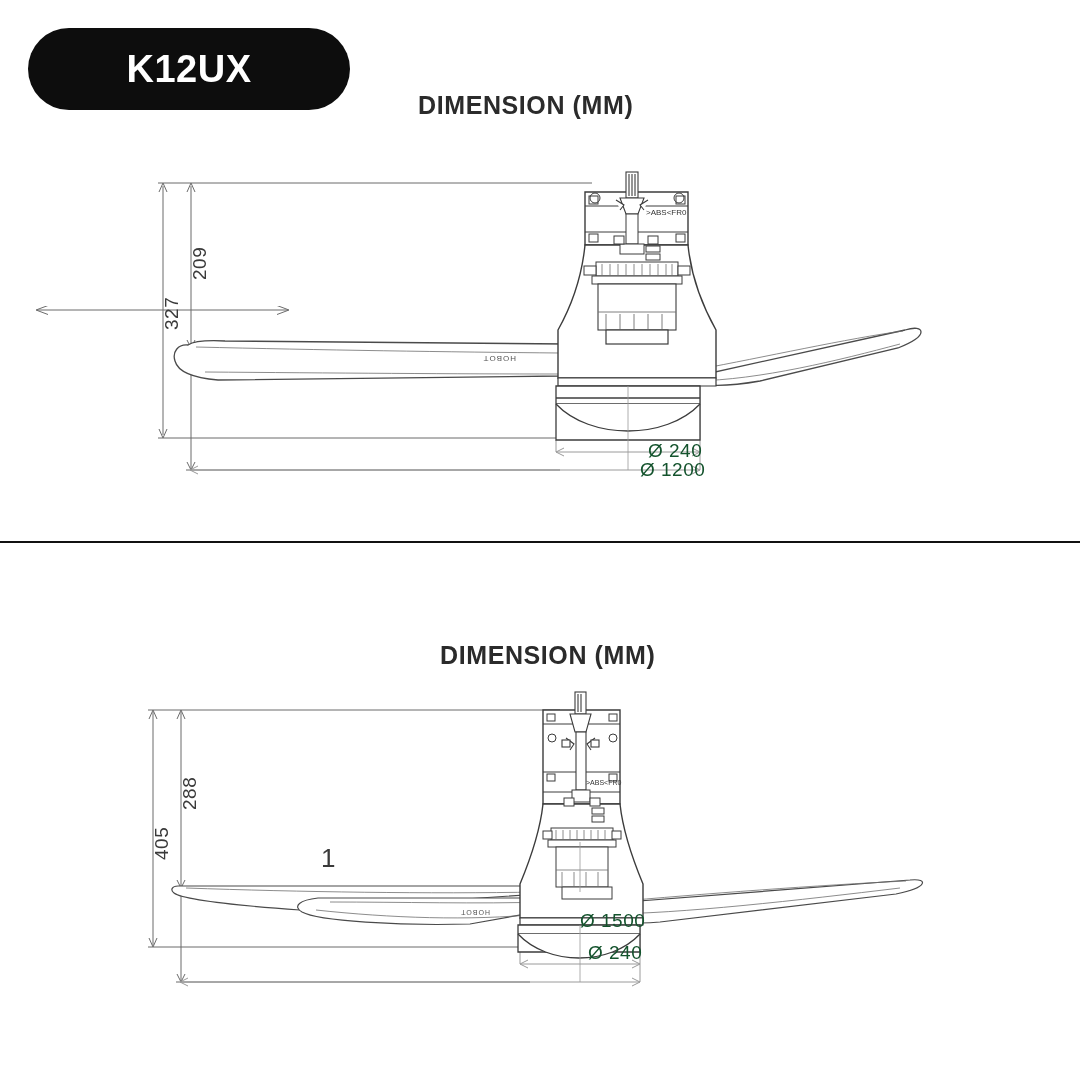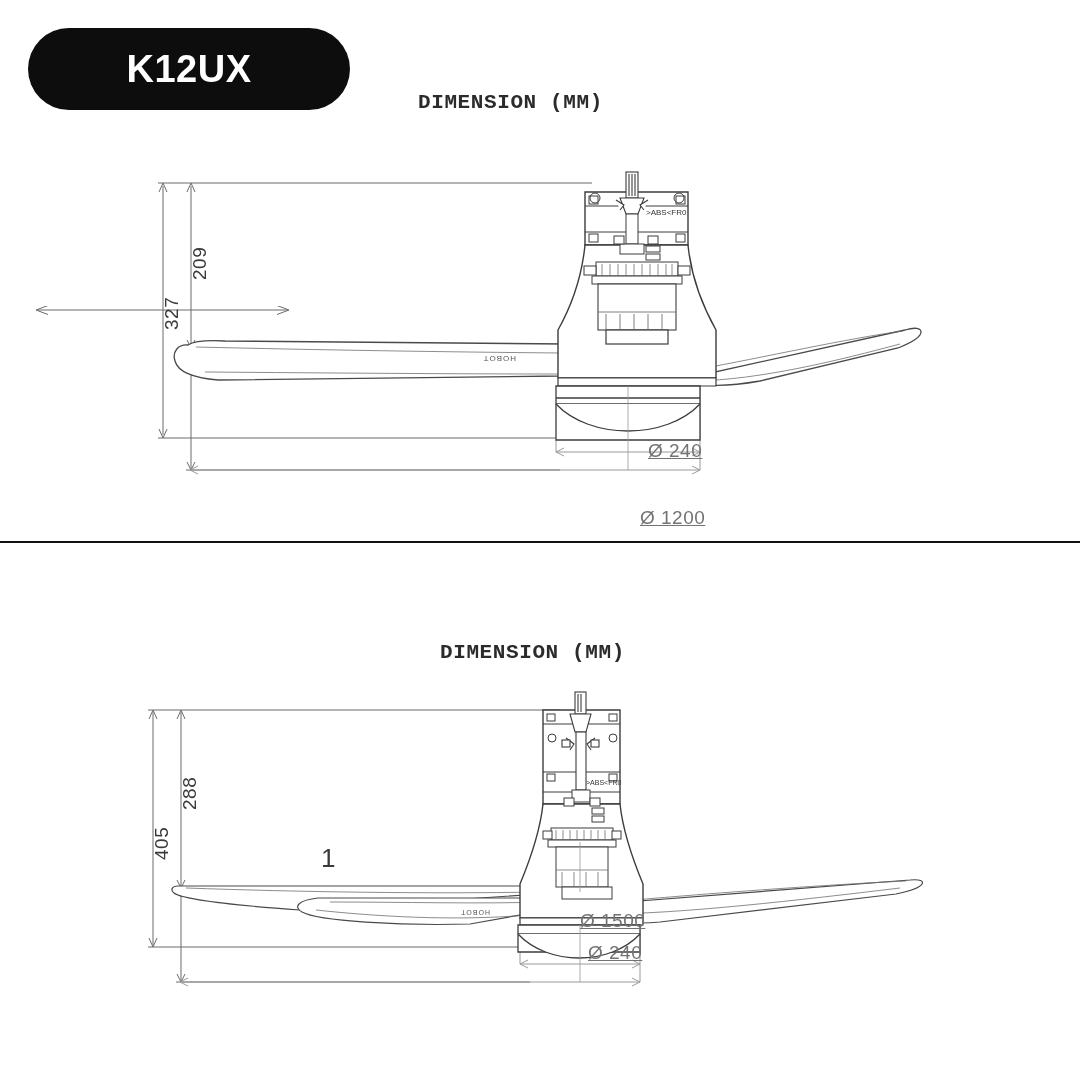--- a/index.html
+++ b/index.html
@@ -23,36 +23,36 @@
     position:absolute;
     background:#0d0d0d;border-radius:46px;
     display:flex;align-items:center;justify-content:center;
     color:#ffffff;font-weight:bold;letter-spacing:.5px;
   }
   #badge-0{left:28px;top:28px;width:322px;height:82px;font-size:38px;}
   #badge-1{left:28px;top:574px;width:322px;height:80px;font-size:38px;}
 
   .dim-title{
     position:absolute;color:#2b2b2b;font-weight:bold;
-    font-size:21px;letter-spacing:.6px;white-space:nowrap;font-family:Liberation Mono, monospace;
+    font-size:25px;letter-spacing:.6px;white-space:nowrap;
   }
   #title-0{left:418px;top:91px;}
   #title-1{left:440px;top:641px;}
 
   .drawing{position:absolute;left:0;top:0;width:1080px;height:542px;}
   .drawing svg{display:block;}
 
   .vlabel{
     position:absolute;color:#3a3a3a;font-size:19px;
     transform:rotate(-90deg);transform-origin:left top;
     white-space:nowrap;letter-spacing:.5px;
   }
   .dlabel{
-    position:absolute;color:#737373;font-size:19px;
-    white-space:nowrap;letter-spacing:.5px;text-decoration:underline;
+    position:absolute;color:#14532d;font-size:19px;
+    white-space:nowrap;letter-spacing:.5px;
   }
   .numlabel{
     position:absolute;color:#3a3a3a;font-size:26px;white-space:nowrap;
   }
 </style>
 </head>
 <body>
 
 <div class="sheet">
 
@@ -233,21 +233,21 @@
         </g>
         <g stroke="#9a9a9a" stroke-width="0.8" fill="none">
           <line x1="628" y1="386" x2="628" y2="470"></line>
         </g>
       </svg>
     </div>
 
     <div class="vlabel" style="left:161px;top:330px;">327</div>
     <div class="vlabel" style="left:189px;top:280px;">209</div>
     <div class="dlabel" style="left:648px;top:440px;">Ø 240</div>
-    <div class="dlabel" style="left:640px;top:459px;margin-top:48px;">Ø 1200</div>
+    <div class="dlabel" style="left:640px;top:459px;">Ø 1200</div>
   </div>
 
   <div class="divider"></div>
 
   <div class="section" id="section-1">
   </div>
 
 
   <div class="dim-title" id="title-1">DIMENSION (MM)</div>
 

